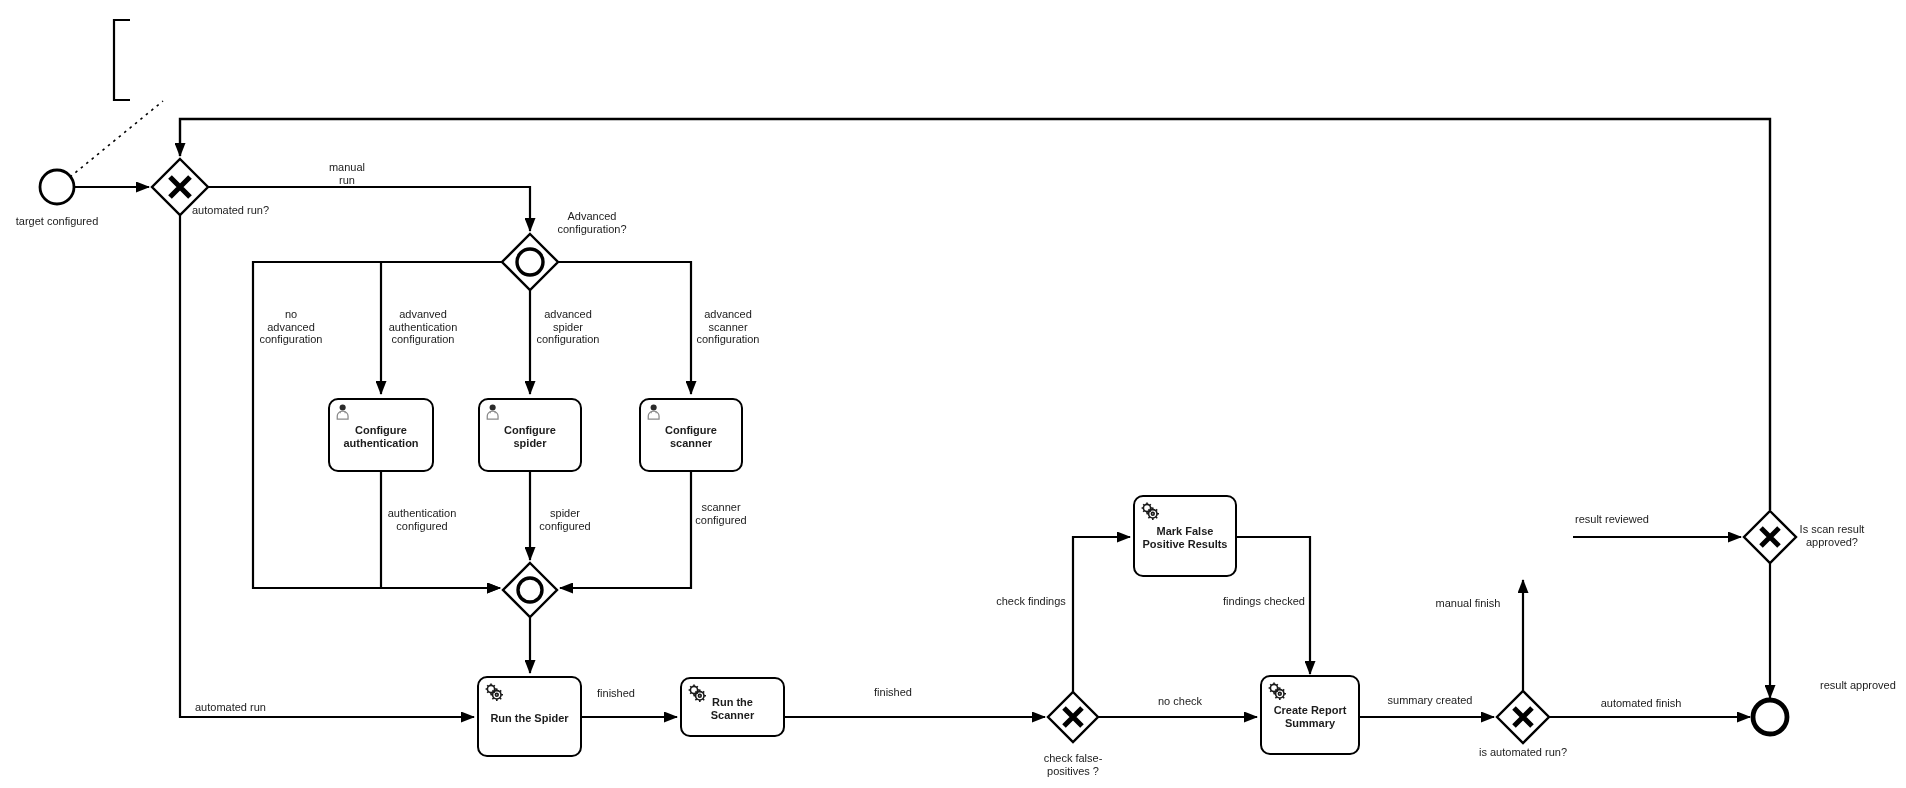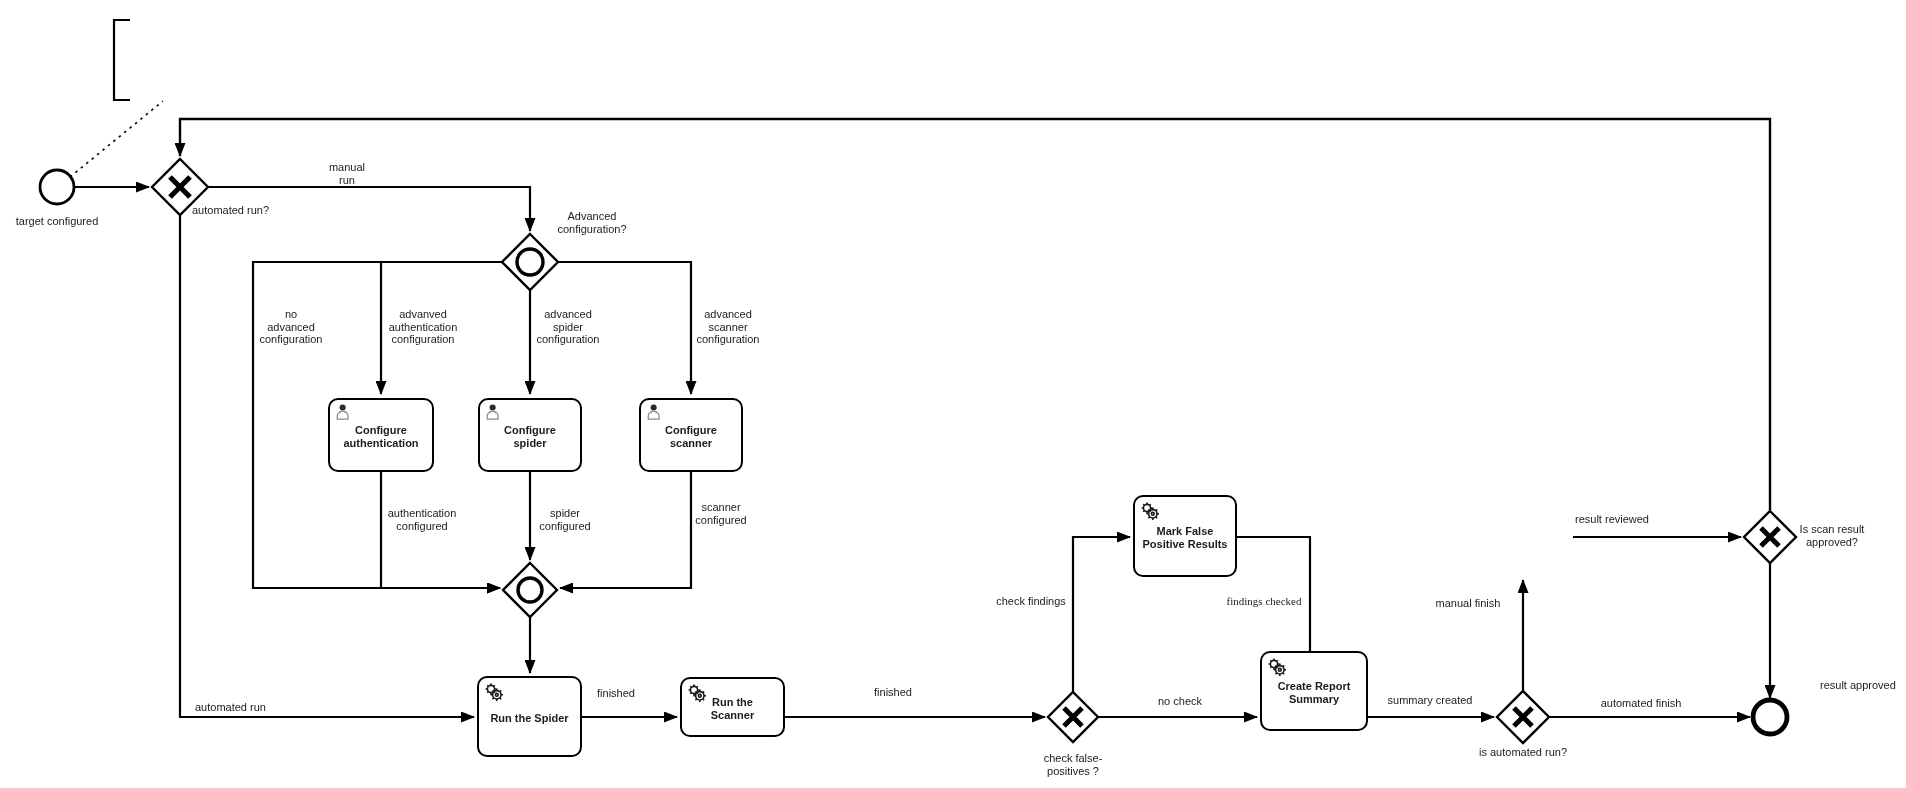--- a/index.html
+++ b/index.html
@@ -185,21 +185,21 @@
   </div>
 
   <div class="task" style="left:1133px; top:495px; width:104px; height:82px;">
     <svg class="ticon" width="22" height="22" viewBox="0 0 22 22">
         <use href="#gear-icon"></use>
       </svg>
     <div class="task-label">Mark False
 Positive Results</div>
   </div>
 
-  <div class="task" style="left:1260px; top:651px; width:108px; height:80px;">
+  <div class="task" style="left:1260px; top:675px; width:100px; height:80px;">
     <svg class="ticon" width="22" height="22" viewBox="0 0 22 22">
         <use href="#gear-icon"></use>
       </svg>
     <div class="task-label">Create Report
 Summary</div>
   </div>
 
 
 
   <div class="lbl c" style="left:57px; top:215px;">target configured</div>
@@ -241,21 +241,21 @@
 
   <div class="lbl c" style="left:616px; top:687px;">finished</div>
 
   <div class="lbl c" style="left:893px; top:686px;">finished</div>
 
   <div class="lbl c" style="left:1073px; top:752px;">check false-
 positives ?</div>
 
   <div class="lbl c" style="left:1031px; top:595px;">check findings</div>
 
-  <div class="lbl c" style="left:1264px; top:595px;font-family:Liberation Serif, serif;">findings checked</div>
+  <div class="lbl c" style="left:1264px; top:595px;">findings checked</div>
 
   <div class="lbl c" style="left:1180px; top:695px;">no check</div>
 
   <div class="lbl c" style="left:1430px; top:694px;">summary created</div>
 
   <div class="lbl c" style="left:1523px; top:746px;">is automated run?</div>
 
   <div class="lbl c" style="left:1468px; top:597px;">manual finish</div>
 
   <div class="lbl c" style="left:1612px; top:513px;">result reviewed</div>

